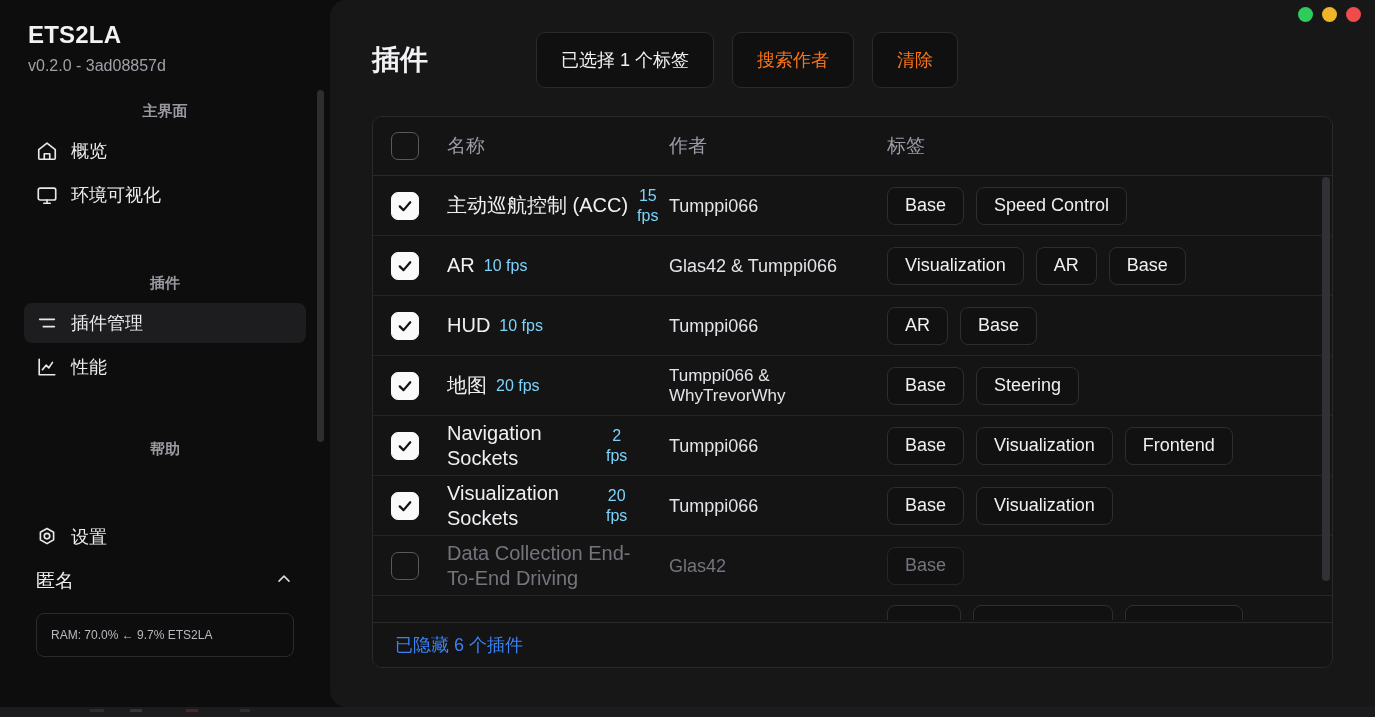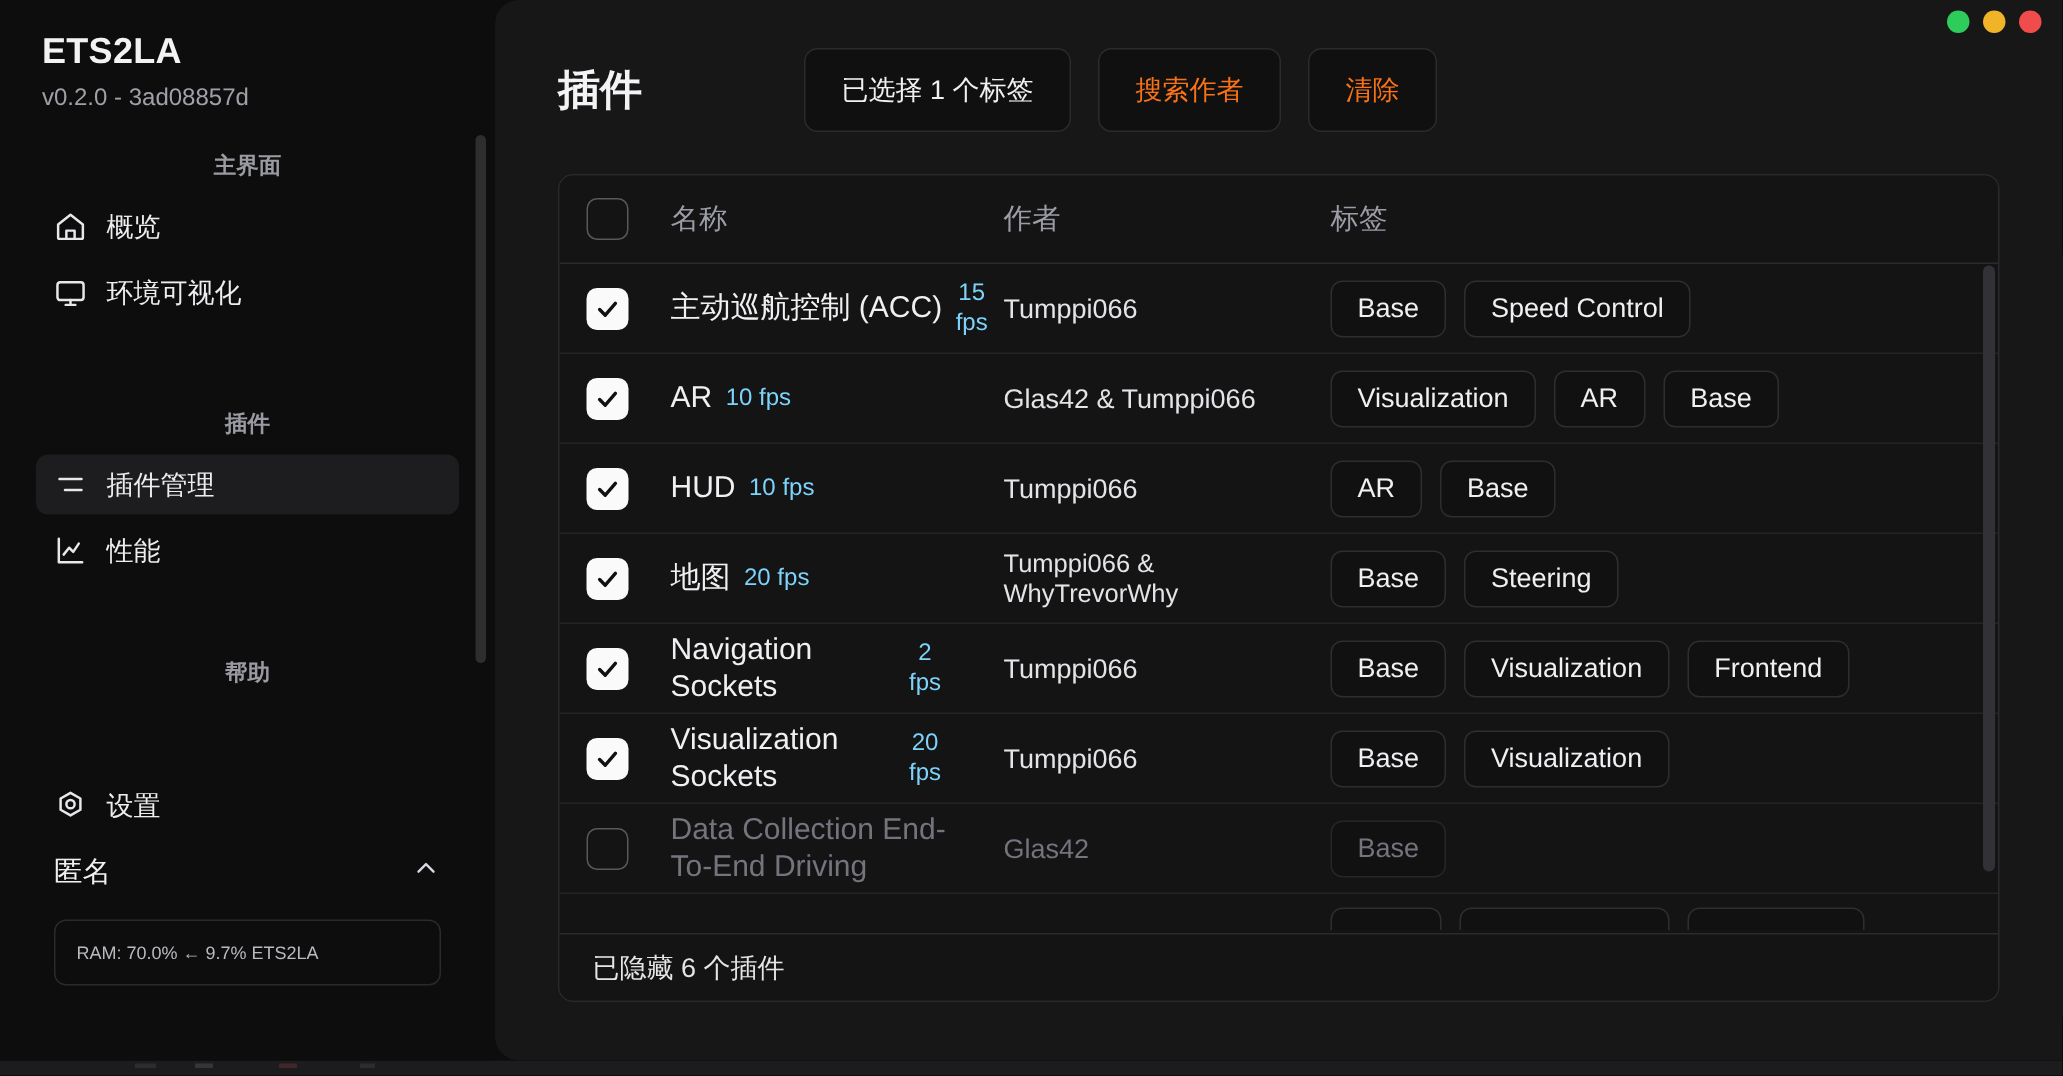--- a/index.html
+++ b/index.html
@@ -346,21 +346,21 @@
     position: absolute;
     left: 0; bottom: 0;
     width: 100%;
     height: 45px;
     background: #141415;
     border-top: 1px solid #2a2a2d;
     display: flex;
     align-items: center;
     padding: 0 0 0 22px;
   }
-  .tfoot-text { font-size: 18px; color: #e5e5e5; }
+  .tfoot-text { font-size: 18px; color: #3b82f6; }
 </style>
 </head>
 <body>
 
 <div id="app">
 
   <div class="desktop-strip"></div>
 
   <div class="window">
 

